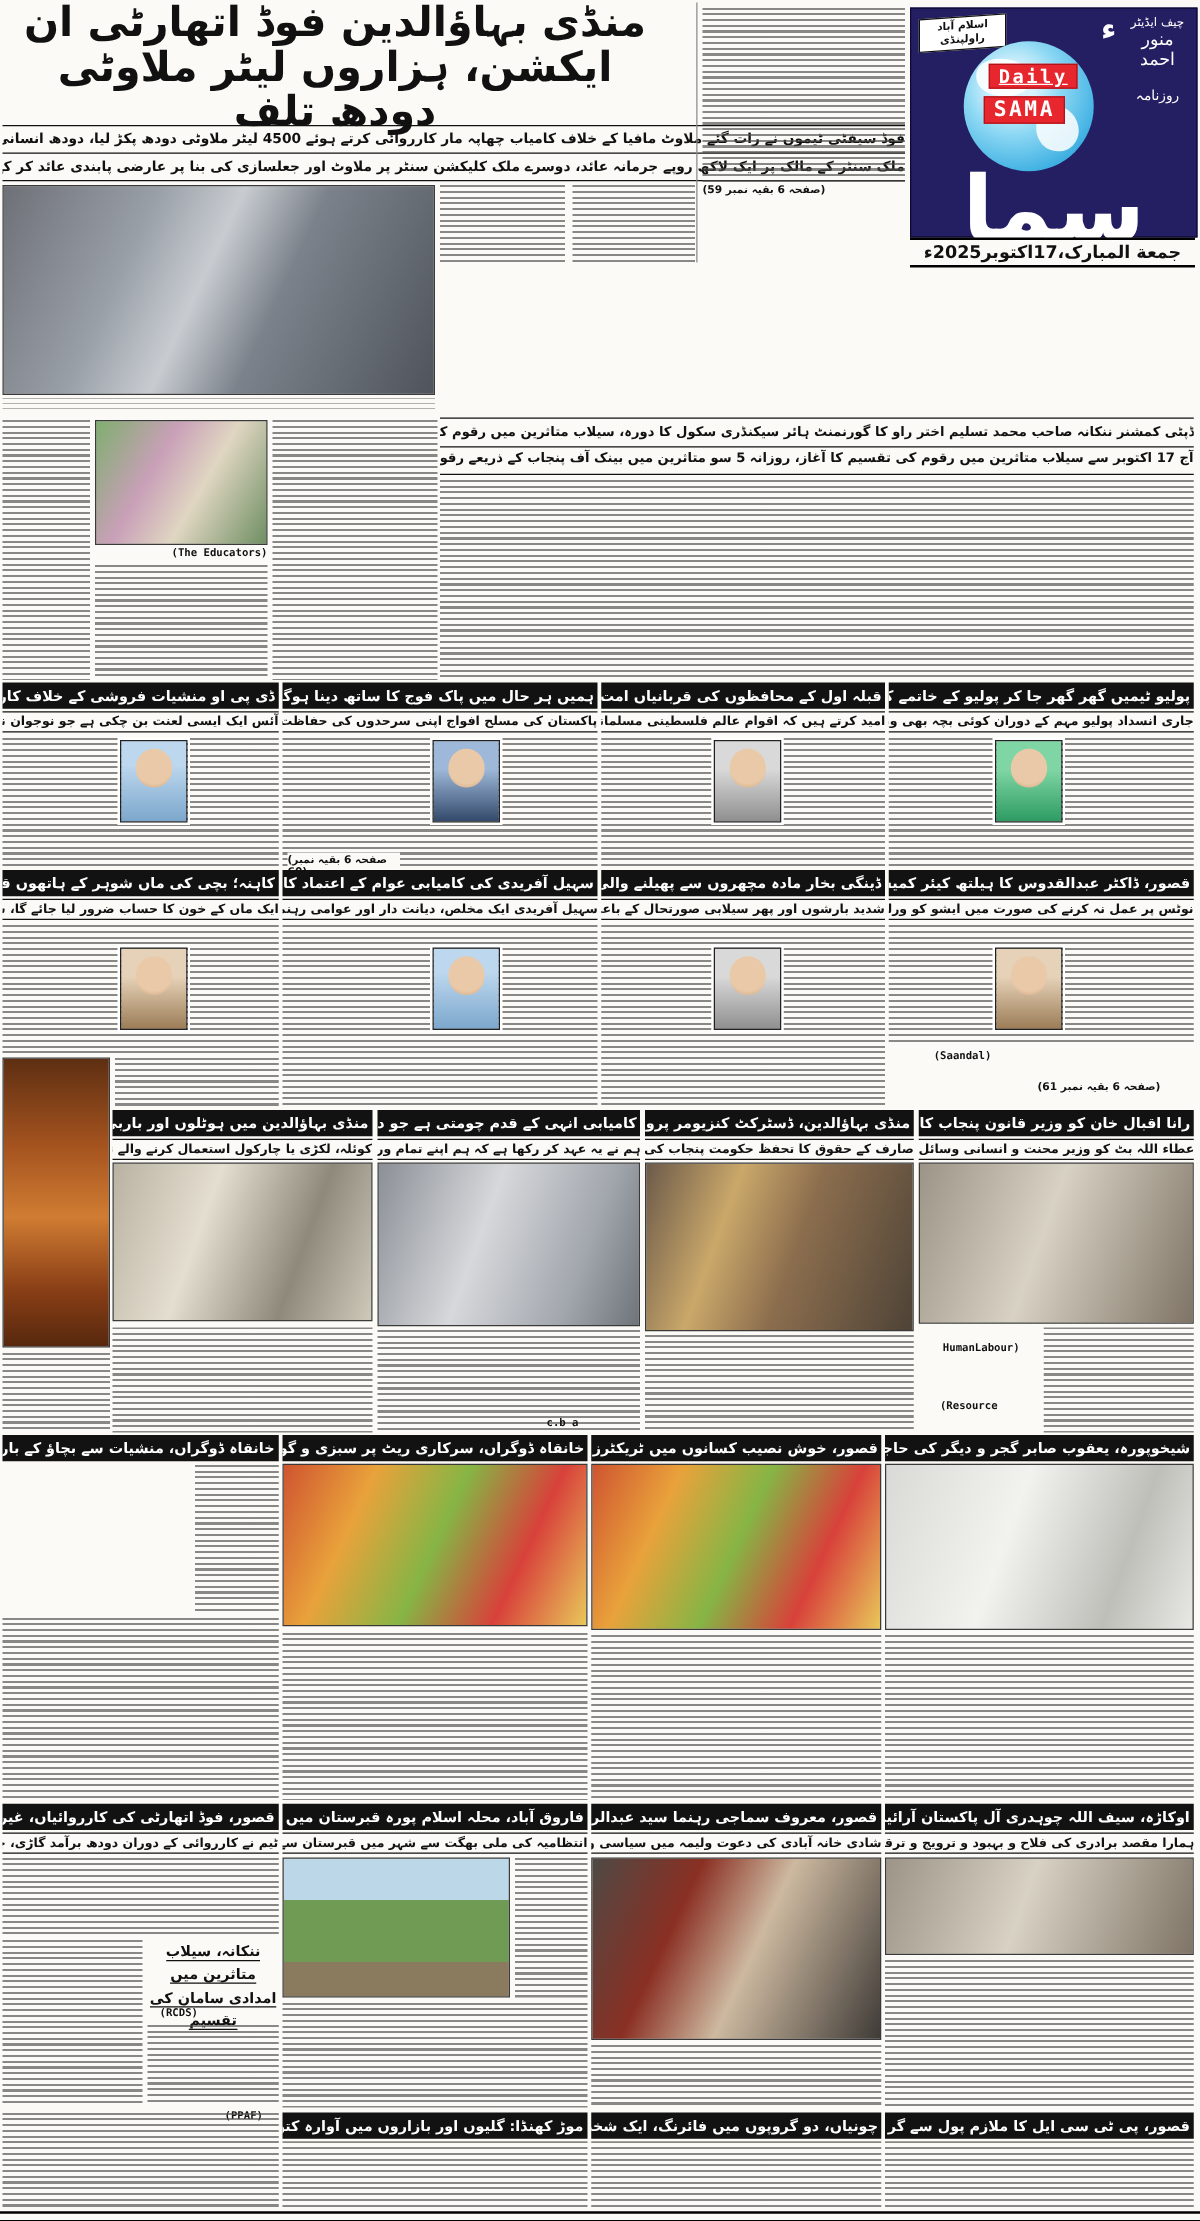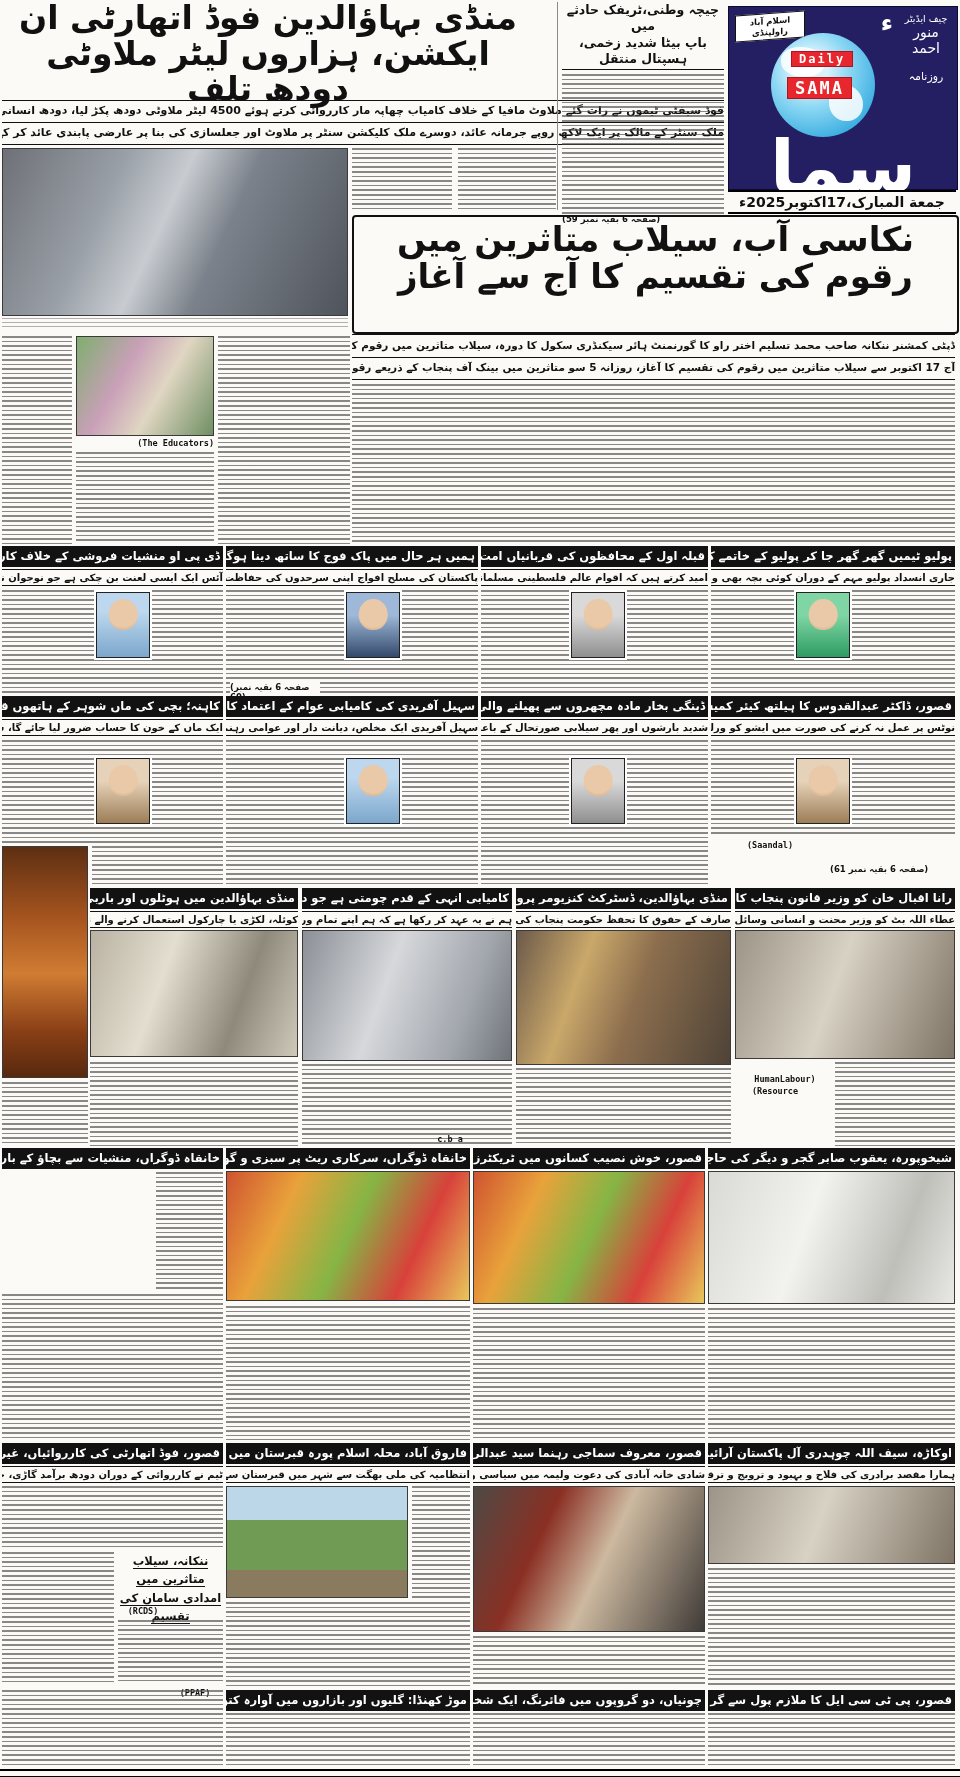--- a/index.html
+++ b/index.html
@@ -59,24 +59,20 @@
 <body>
 
 <div id="page">
 
   <div class="abs head-big" style="left:2px;top:0;width:532px;height:98px;font-size:33px;">منڈی بہاؤالدین فوڈ اتھارٹی ان ایکشن، ہزاروں لیٹر ملاوٹی دودھ تلف</div>
   <div class="abs" style="left:2px;top:100px;width:722px;height:21px;border-top:1.5px solid #111;border-bottom:1px solid #111;font-weight:bold;font-size:11px;line-height:20px;text-align:center;white-space:nowrap;overflow:hidden;">فوڈ سیفٹی ٹیموں نے رات گئے ملاوٹ مافیا کے خلاف کامیاب چھاپہ مار کارروائی کرتے ہوئے 4500 لیٹر ملاوٹی دودھ پکڑ لیا، دودھ انسانی صحت کے لئے مضر پایا گیا</div>
   <div class="abs" style="left:2px;top:122px;width:722px;height:22px;border-bottom:1.5px solid #111;font-weight:bold;font-size:11px;line-height:21px;text-align:center;white-space:nowrap;overflow:hidden;">ملک سنٹر کے مالک پر ایک لاکھ روپے جرمانہ عائد، دوسرے ملک کلیکشن سنٹر پر ملاوٹ اور جعلسازی کی بنا پر عارضی پابندی عائد کر کے ایف آئی آر درج کر دی گئی</div>
 
   <div class="abs vline" style="right:402px;top:2px;height:208px;"></div>
   <div class="abs" style="right:236px;top:2px;width:162px;height:210px;">
-    <div class="head-sm" style="border-bottom:1px solid #111;padding-bottom:2px;">
-      <span>چیچہ وطنی،ٹریفک حادثے میں</span><br>
-      <span>باپ بیٹا شدید زخمی، ہسپتال منتقل</span>
-    </div>
     <div class="stripes" style="height:140px;margin-top:4px;"></div>
     <div class="jump">(صفحہ 6 بقیہ نمبر 59)</div>
   </div>
 
   <div class="abs stripes" style="left:352px;top:148px;width:100px;height:62px;"></div>
   <div class="abs stripes" style="left:458px;top:148px;width:98px;height:62px;"></div>
 
   <div class="abs photo ph-cook" style="left:2px;top:148px;width:346px;height:168px;"></div>
   <div class="abs caption-stripe" style="left:2px;top:318px;width:346px;height:11px;"></div>
 
@@ -88,29 +84,26 @@
     <div class="abs mast-side" style="right:2px;top:6px;width:58px;">
       <div style="font-size:9.5px;">چیف ایڈیٹر</div>
       <div style="font-size:14px;font-weight:normal;">منور احمد</div>
       <div style="font-size:11px;margin-top:14px;">روزنامہ</div>
     </div>
     <div class="abs mast-ur" style="right:64px;top:2px;font-size:24px;">ء</div>
     <div class="abs globe" style="left:42px;top:26px;width:104px;height:104px;">
       <div class="abs landmass" style="left:10px;top:14px;width:44px;height:30px;"></div>
       <div class="abs landmass" style="left:58px;top:52px;width:34px;height:36px;"></div>
     </div>
-    <div class="abs brandbox" style="left:62px;top:44px;font-size:12px;padding:0 7px;">Daily</div>
+    <div class="abs brandbox" style="left:62px;top:44px;font-size:15px;padding:0 7px;text-decoration:underline;">Daily</div>
     <div class="abs brandbox" style="left:58px;top:70px;font-size:17px;padding:0 7px;">SAMA</div>
     <div class="abs mast-ur" style="left:0;right:0;bottom:-14px;font-size:72px;line-height:1;">سما</div>
   </div>
   <div class="abs rule2" style="left:728px;top:190px;width:228px;height:20px;font-weight:bold;font-size:14px;line-height:20px;text-align:center;">جمعة المبارک،17اکتوبر2025ء</div>
 
-  <div class="abs" style="left:352px;top:215px;width:603px;height:115px;border:2px solid #111;border-radius:4px;">
-    <div class="head-big" style="font-size:34px;padding-top:4px;">نکاسی آب، سیلاب متاثرین میں رقوم کی تقسیم کا آج سے آغاز</div>
-  </div>
   <div class="abs" style="left:352px;top:334px;width:603px;height:22px;border-top:1.5px solid #111;border-bottom:1px solid #111;font-weight:bold;font-size:10.5px;line-height:21px;text-align:center;white-space:nowrap;overflow:hidden;">ڈپٹی کمشنر ننکانہ صاحب محمد تسلیم اختر راو کا گورنمنٹ ہائر سیکنڈری سکول کا دورہ، سیلاب متاثرین میں رقوم کی تقسیم کے لیے جاری انتظامات کا جائزہ لیا</div>
   <div class="abs" style="left:352px;top:357px;width:603px;height:22px;border-bottom:1.5px solid #111;font-weight:bold;font-size:10.5px;line-height:21px;text-align:center;white-space:nowrap;overflow:hidden;">آج 17 اکتوبر سے سیلاب متاثرین میں رقوم کی تقسیم کا آغاز، روزانہ 5 سو متاثرین میں بینک آف پنجاب کے ذریعے رقوم تقسیم کی جائیں گی</div>
   <div class="abs stripes" style="left:352px;top:384px;width:603px;height:158px;"></div>
 
   <div class="abs stripes" style="left:2px;top:336px;width:70px;height:208px;"></div>
   <div class="abs photo ph-people" style="left:76px;top:336px;width:138px;height:100px;"></div>
   <div class="abs token" style="left:76px;top:438px;width:138px;text-align:right;">(The Educators)</div>
   <div class="abs stripes" style="left:76px;top:452px;width:138px;height:92px;"></div>
   <div class="abs stripes" style="left:218px;top:336px;width:132px;height:208px;"></div>
 
@@ -176,21 +169,21 @@
   <div class="abs bar" style="left:516px;top:888px;width:215px;">منڈی بہاؤالدین، ڈسٹرکٹ کنزیومر پروٹیکشن کونسل کا ماہانہ اجلاس</div>
   <div class="abs bar" style="left:735px;top:888px;width:220px;">رانا اقبال خان کو وزیر قانون پنجاب کا قلمدان سونپ دیا گیا</div>
   <div class="abs sub" style="left:90px;top:911px;width:208px;">کوئلہ، لکڑی یا چارکول استعمال کرنے والے تمام ریسٹورنٹس پر پابندیاں عائد کر دی ہیں، عمران حامد</div>
   <div class="abs sub" style="left:302px;top:911px;width:210px;">ہم نے یہ عہد کر رکھا ہے کہ ہم اپنے تمام ورکرز کے حقوق کیلئے ہر وقت تیار ملیں گے</div>
   <div class="abs sub" style="left:516px;top:911px;width:215px;">صارف کے حقوق کا تحفظ حکومت پنجاب کی اولین ترجیح ہے، ایڈیشنل ڈپٹی کمشنر چوہدری جعفر</div>
   <div class="abs sub" style="left:735px;top:911px;width:220px;">عطاء اللہ بٹ کو وزیر محنت و انسانی وسائل مقرر کر دیا گیا، نوٹیفیکیشن جاری</div>
   <div class="abs photo ph-group" style="left:90px;top:930px;width:208px;height:127px;"></div>
   <div class="abs photo ph-hall" style="left:302px;top:930px;width:210px;height:131px;"></div>
   <div class="abs photo ph-stage" style="left:516px;top:930px;width:215px;height:135px;"></div>
   <div class="abs photo ph-elders" style="left:735px;top:930px;width:220px;height:129px;"></div>
-  <div class="abs token" style="left:740px;top:1086px;width:70px;">(Resource</div>
+  <div class="abs token" style="left:740px;top:1120px;width:70px;">(Resource</div>
   <div class="abs token" style="left:740px;top:1074px;width:90px;">HumanLabour)</div>
   <div class="abs stripes" style="left:90px;top:1062px;width:208px;height:84px;"></div>
   <div class="abs stripes" style="left:302px;top:1064px;width:210px;height:82px;"></div>
   <div class="abs stripes" style="left:516px;top:1068px;width:215px;height:78px;"></div>
   <div class="abs stripes" style="left:835px;top:1062px;width:120px;height:84px;"></div>
   <div class="abs stripes" style="left:2px;top:1082px;width:86px;height:64px;"></div>
   <div class="abs token" style="left:430px;top:1134px;width:40px;">c.b a</div>
 
   <div class="abs bar" style="left:2px;top:1148px;width:221px;">خانقاہ ڈوگراں، منشیات سے بچاؤ کے بارے آگاہی سیمینار کا انعقاد</div>
   <div class="abs bar" style="left:226px;top:1148px;width:244px;">خانقاہ ڈوگراں، سرکاری ریٹ پر سبزی و گوشت ملنا خواب بن گیا</div>

